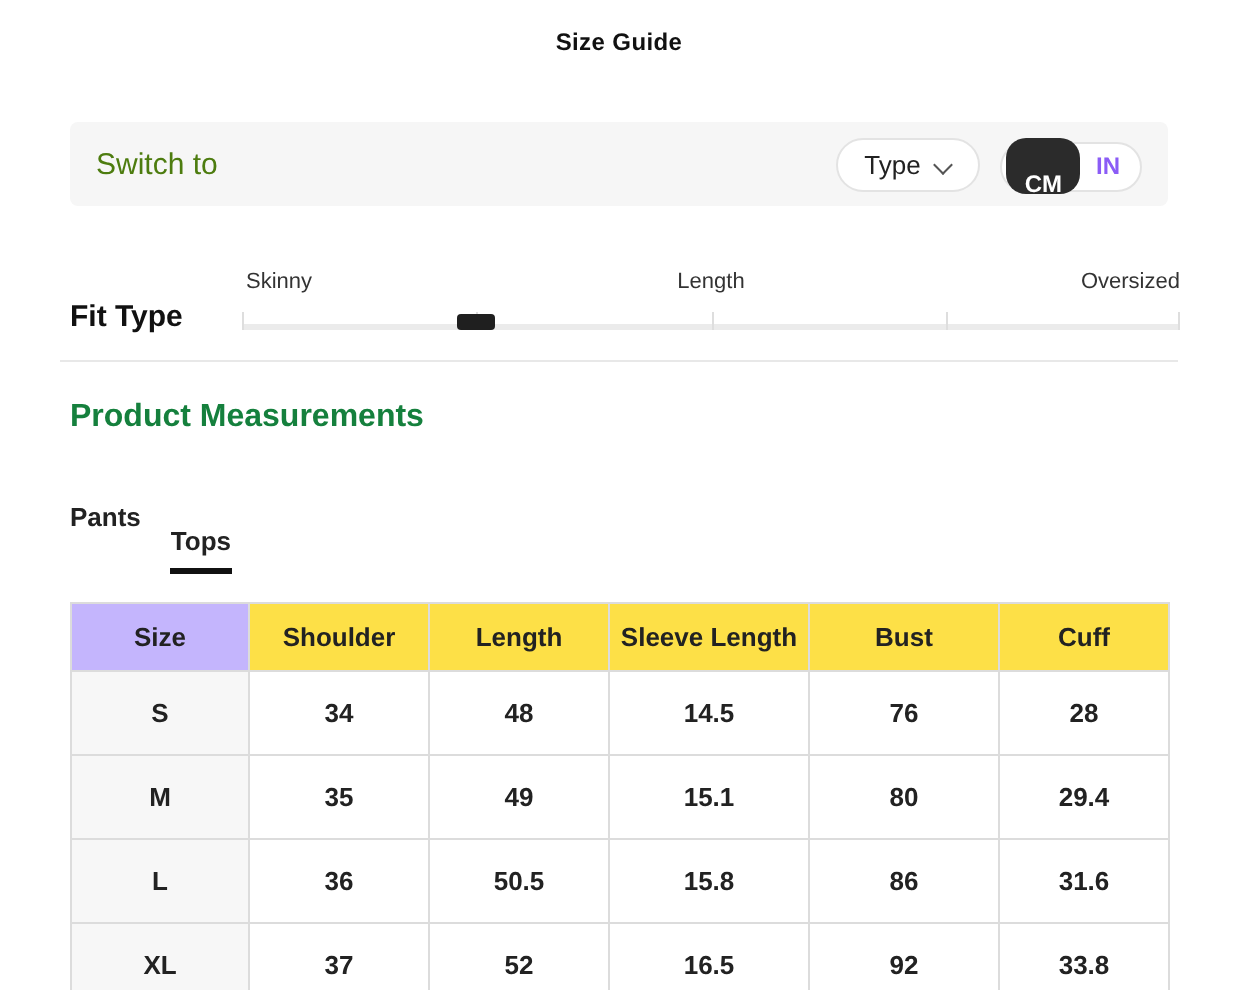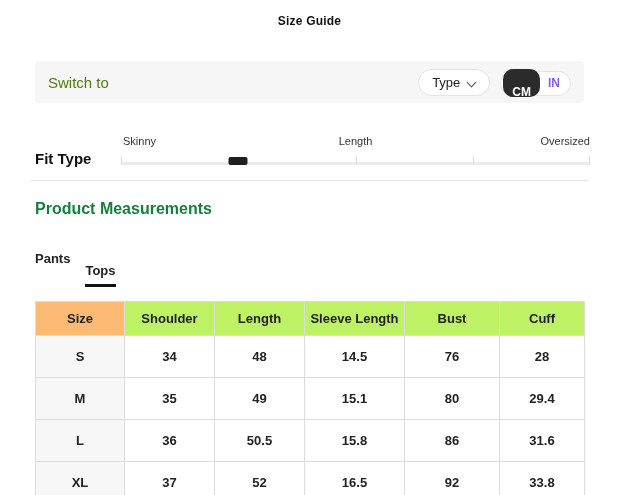--- a/index.html
+++ b/index.html
@@ -49,22 +49,22 @@
 
   
   .tabs { margin-top: 33px; display: flex; gap: 15px; }
   .tab { font-size: 13px; font-weight: 700; color: #222; padding-bottom: 6px; cursor: pointer;
     border-bottom: 3px solid transparent; }
   .tab.active { border-bottom-color: #111; margin-top: 12px; }
 
   
   table { margin-top: 14px; width: 549px; border-collapse: collapse; table-layout: fixed; }
   th, td { border: 1px solid #dcdcdc; text-align: center; font-size: 13px; color: #222; }
-  th { height: 34px; background: #bef264; font-weight: 700; }
-  th.size-col { background: #fdba74; }
+  th { height: 34px; background: #fde047; font-weight: 700; }
+  th.size-col { background: #c4b5fd; }
   td { height: 42px; font-weight: 700; background: #fff; }
   td.size-col { background: #f7f7f7; }
 </style>
 </head>
 <body>
 
 <div class="content">
 
   <div class="page-title">Size Guide</div>
 

